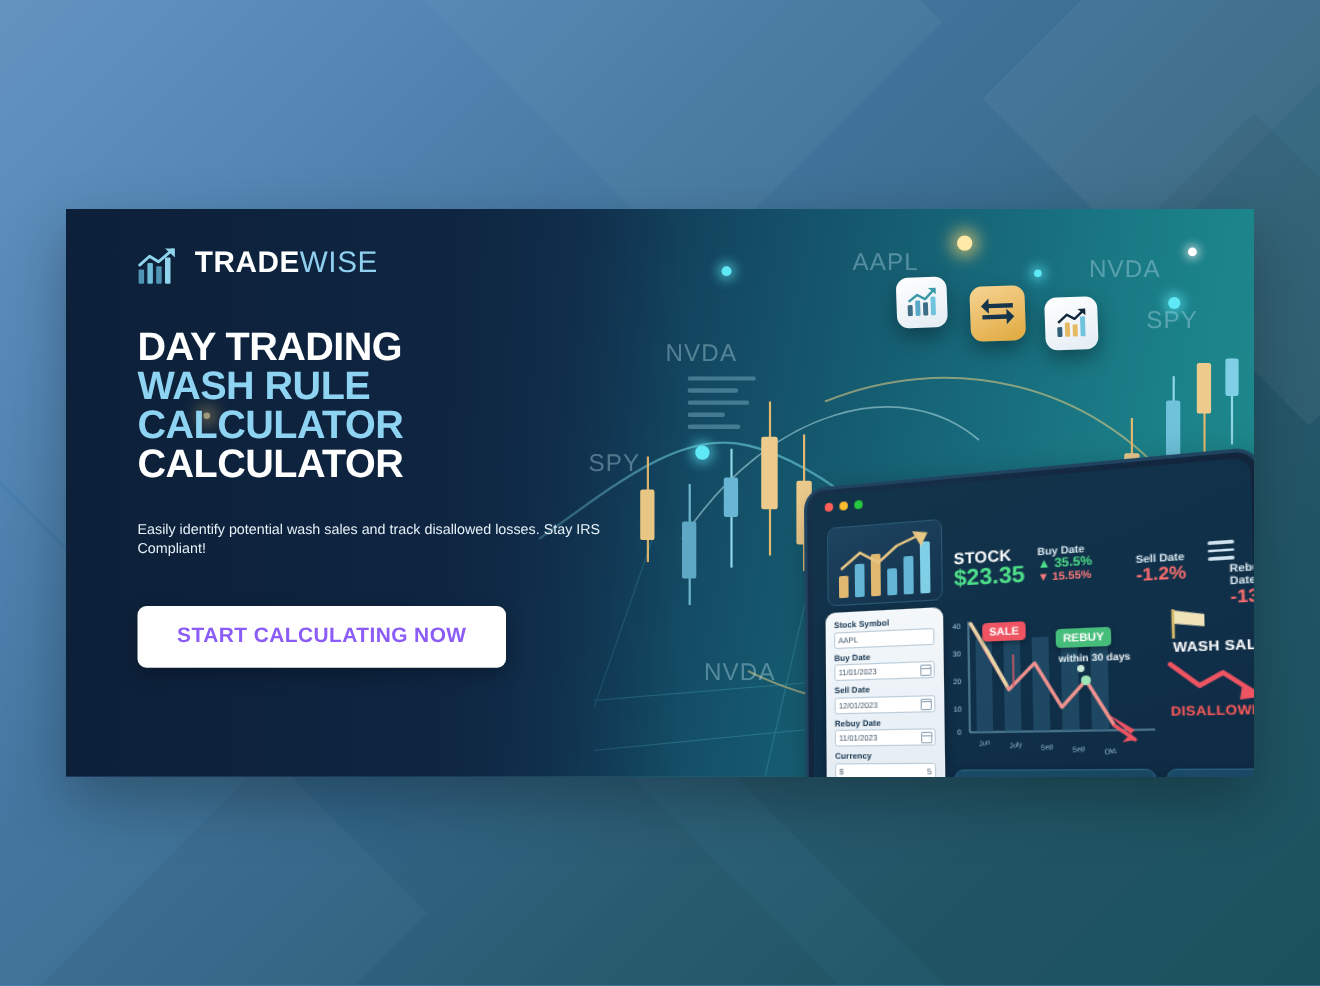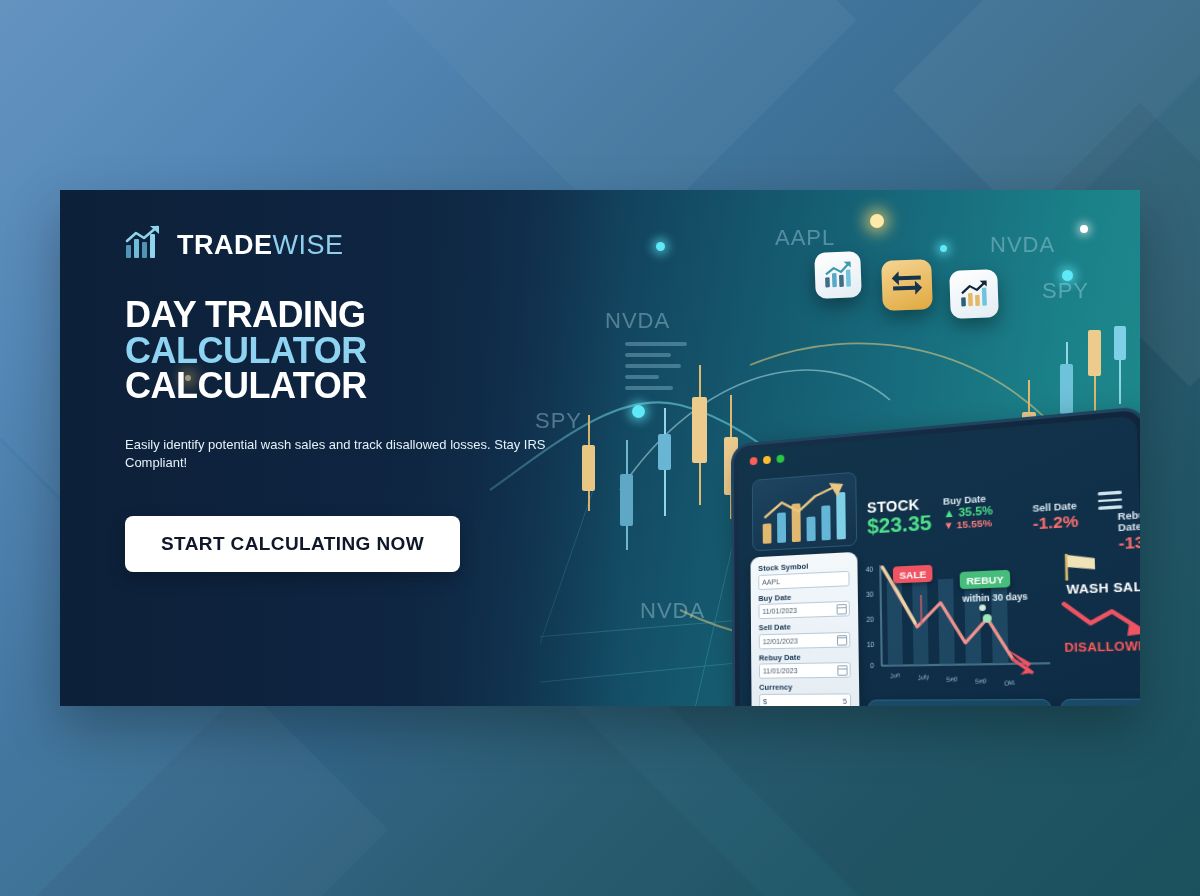--- a/index.html
+++ b/index.html
@@ -43,30 +43,30 @@
   
   .ticker{position:absolute;color:rgba(190,225,240,.38);font-size:22px;letter-spacing:1px;font-weight:400;}
 
   
   .candle{position:absolute;}
   .wick{position:absolute;left:50%;width:2px;transform:translateX(-50%);}
   .body{position:absolute;left:0;width:100%;border-radius:2px;}
 
   
   .copy{position:absolute;left:125px;top:225px;width:470px;z-index:8;}
-  .logo{display:flex;align-items:flex-end;gap:12px;margin-bottom:38px;}
+  .logo{display:flex;align-items:flex-start;gap:12px;margin-bottom:38px;}
   .logo-mark{width:40px;height:34px;position:relative;}
   .logo-text{font-size:27px;font-weight:700;letter-spacing:.5px;line-height:1;}
   .logo-text .t1{color:#ffffff;}
   .logo-text .t2{color:#8fd0ef;font-weight:400;}
   h1.headline{margin:0;font-size:36px;line-height:.99;font-weight:800;letter-spacing:-.5px;}
   .hl-w{color:#ffffff;display:block;}
   .hl-b{color:#8ed4f2;display:block;}
   .sub{margin-top:32px;color:#e6f1f8;font-size:13px;line-height:1.42;max-width:470px;}
-  .cta{margin-top:30px;display:inline-block;background:#ffffff;color:#0f172a;
+  .cta{margin-top:30px;display:inline-block;background:#ffffff;color:#8b5cf6;
     font-size:19px;font-weight:700;letter-spacing:.4px;padding:17px 36px;border-radius:8px;
     border:none;cursor:pointer;box-shadow:0 6px 16px rgba(0,0,0,.25);}
 
   
   .device{position:absolute;left:672px;top:252px;width:388px;height:390px;
     transform:perspective(980px) rotateY(-19deg) rotateX(3deg) rotateZ(-1.4deg);
     transform-origin:left center;}
   .device-shell{position:absolute;inset:0;border-radius:20px;
     background:linear-gradient(145deg,#17314b,#0f2136 55%,#0c1b2c);
     border:3px solid #20435f;box-shadow:12px 16px 34px rgba(0,0,0,.5);}
@@ -246,20 +246,21 @@
             <path d="M25 1 L34 1 L34 9 Z" fill="#8fd4ec"></path>
           </svg>
         </div>
         <div class="logo-text">
           <span class="t1">TRADE</span><span class="t2">WISE</span>
         </div>
       </div>
 
       <h1 class="headline">
         <span class="hl-w">DAY TRADING</span>
+        <span class="hl-b">WASH RULE</span>
         <span class="hl-b">CALCULATOR</span>
         <span class="hl-w">CALCULATOR</span>
       </h1>
 
       <p class="sub">Easily identify potential wash sales and track disallowed losses. Stay IRS Compliant!</p>
 
       <button class="cta">START CALCULATING NOW</button>
     </div>
 
     <div class="device">

